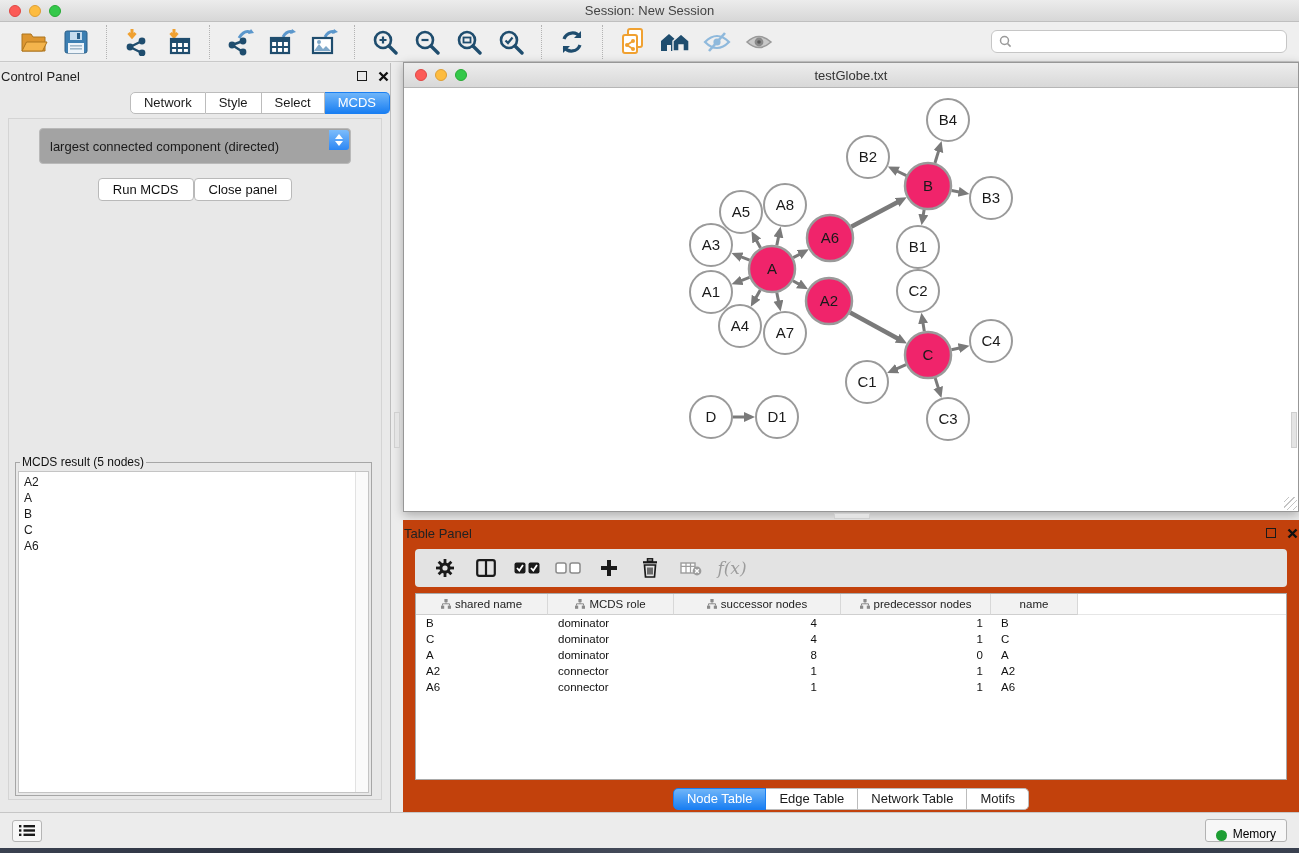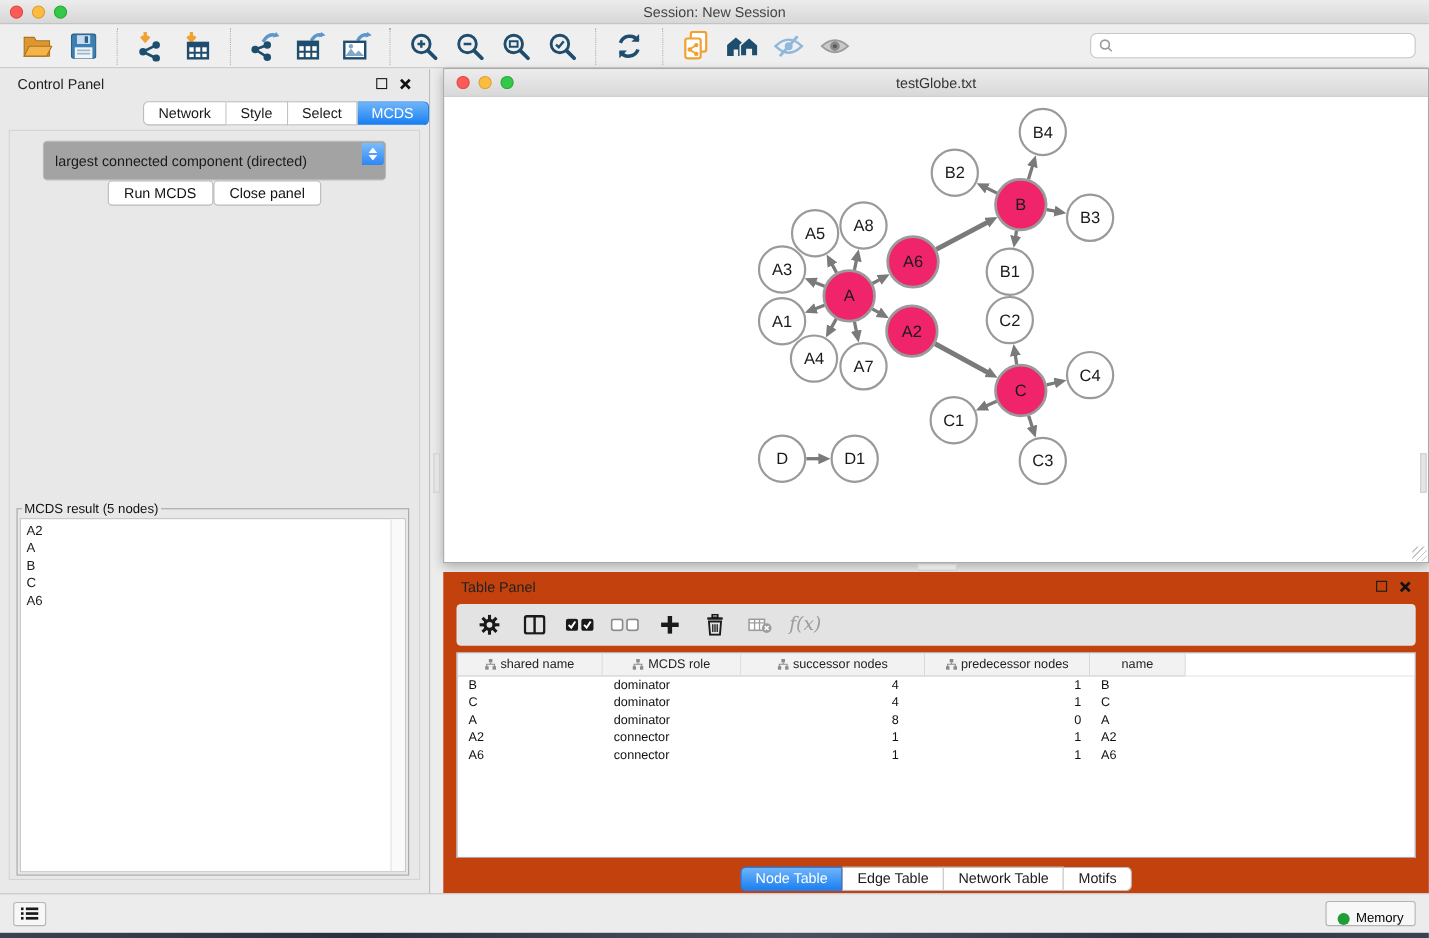--- a/index.html
+++ b/index.html
@@ -18,35 +18,35 @@
   
   .toolbar{height:40px;background:#EFEFEF;border-bottom:1px solid #C9C9C9;display:flex;align-items:center;padding:0 6px}
   .tgroup{display:flex;align-items:center;gap:4px;padding:0 9px}
   .tsep{width:0;height:34px;border-left:1px dotted #B3B3B3;margin:0 2px}
   .tbtn{width:38px;height:32px;display:flex;align-items:center;justify-content:center;background:none;border:none;cursor:default}
   .search{margin-left:auto;margin-right:6px;width:296px;height:23px;border:1px solid #C6C6C6;border-radius:6px;background:#fff;display:flex;align-items:center;padding:0 7px;gap:5px}
   .search input{border:none;outline:none;flex:1;font-size:12px;background:transparent;font-family:"Liberation Sans",sans-serif}
 
   
   .control-panel{position:absolute;left:0;top:63px;width:391px;height:749px;background:#E9E9E9;border-right:1px solid #BDBDBD}
-  .panel-header{height:26px;display:flex;align-items:center;padding:0 16px;font-size:13px;color:#222}
+  .panel-header{height:26px;display:flex;align-items:center;padding:0 1px;font-size:13px;color:#222}
   .panel-controls{margin-left:auto;display:flex;gap:11px;align-items:center}
   .float-box{width:10px;height:10px;border:1.5px solid #1a1a1a;background:transparent}
   .seg-wrap{display:flex;justify-content:flex-end;margin-top:3px}
   .seg{display:flex}
   .seg .seg-item{font-size:13px;padding:2px 13px;background:#fff;border:1px solid #BCBCBC;border-left:none;color:#1a1a1a;line-height:16px}
   .seg .seg-item:first-child{border-left:1px solid #BCBCBC;border-radius:5px 0 0 5px}
   .seg .seg-item:last-child{border-radius:0 5px 5px 0}
   .seg .seg-item.active{background:linear-gradient(#6FB5F9,#1A7FF2);border-color:#1A7FF2;color:#fff}
   .cp-content{position:absolute;left:8px;right:8px;top:55px;bottom:12px;border:1px solid #D4D4D4;background:#E8E8E8}
   .opt-label{text-align:center;margin-top:17px;font-size:13px}
   .dropdown{margin:9px auto 0;width:312px;height:36px;border:1px solid #B9B9B9;border-radius:4px;background:#a3a3a3;display:flex;align-items:center;position:relative}
   .dropdown .val{flex:1;font-size:13px;padding-left:10px;white-space:nowrap;overflow:hidden}
   .dropdown .step{position:absolute;right:1px;top:1px;width:20px;height:20px;border-radius:0 3px 3px 0;background:linear-gradient(#7CBCFB,#2D87F4);display:flex;flex-direction:column;align-items:center;justify-content:center;gap:2px}
-  .btn-row{display:flex;justify-content:center;}
+  .btn-row{display:flex;justify-content:center;margin-top:14px}
   .btn{height:23px;padding:0 14px;background:#fff;border:1px solid #B9B9B9;border-radius:4px;font-size:13px;color:#111;font-family:"Liberation Sans",sans-serif}
   .result-fieldset{position:absolute;left:6px;right:9px;top:336px;bottom:3px;border:1px solid #A6A6A6;padding:2px}
   .result-fieldset legend{font-size:12px;padding:0 2px;margin-left:2px;color:#111}
   .result-list{height:100%;background:#fff;border:1px solid #C4C4C4;position:relative;font-size:12px;line-height:16px;padding:2px 5px;overflow:hidden}
   .scroll-track{position:absolute;top:0;right:0;bottom:0;width:13px;background:#FAFAFA;border-left:1px solid #E2E2E2}
 
   
   .net-window{position:absolute;left:403px;top:62px;width:896px;height:450px;background:#fff;border:1px solid #979797;box-shadow:0 3px 10px rgba(0,0,0,.28)}
   .net-titlebar{height:25px;background:linear-gradient(#EDEDED,#D8D8D8);border-bottom:1px solid #B6B6B6;position:relative;display:flex;align-items:center;justify-content:center;font-size:13px;color:#333}
   .net-titlebar .lights{top:6px;left:11px}

